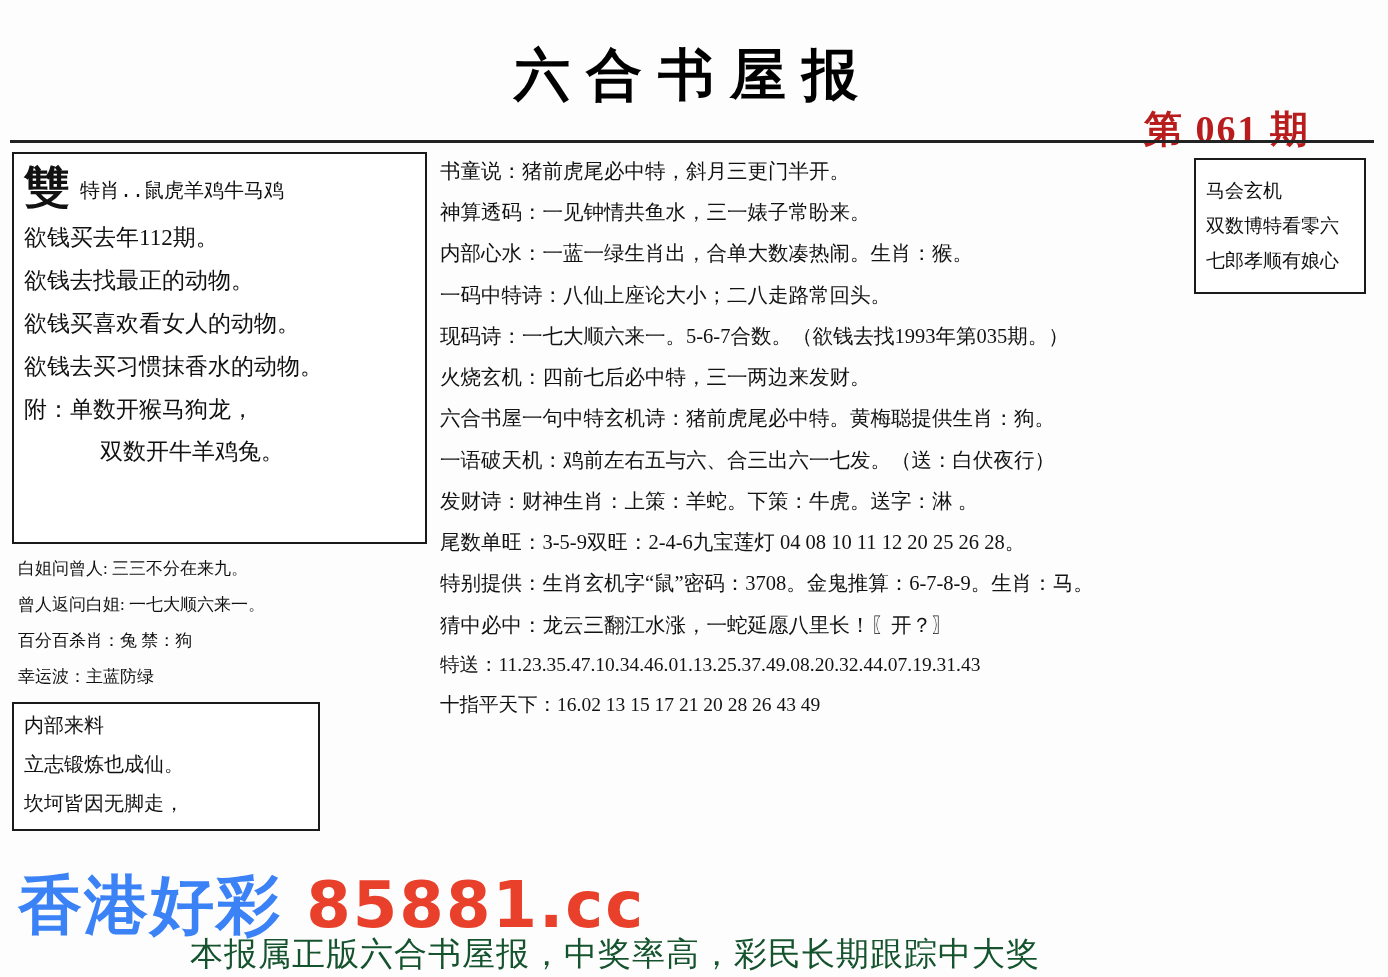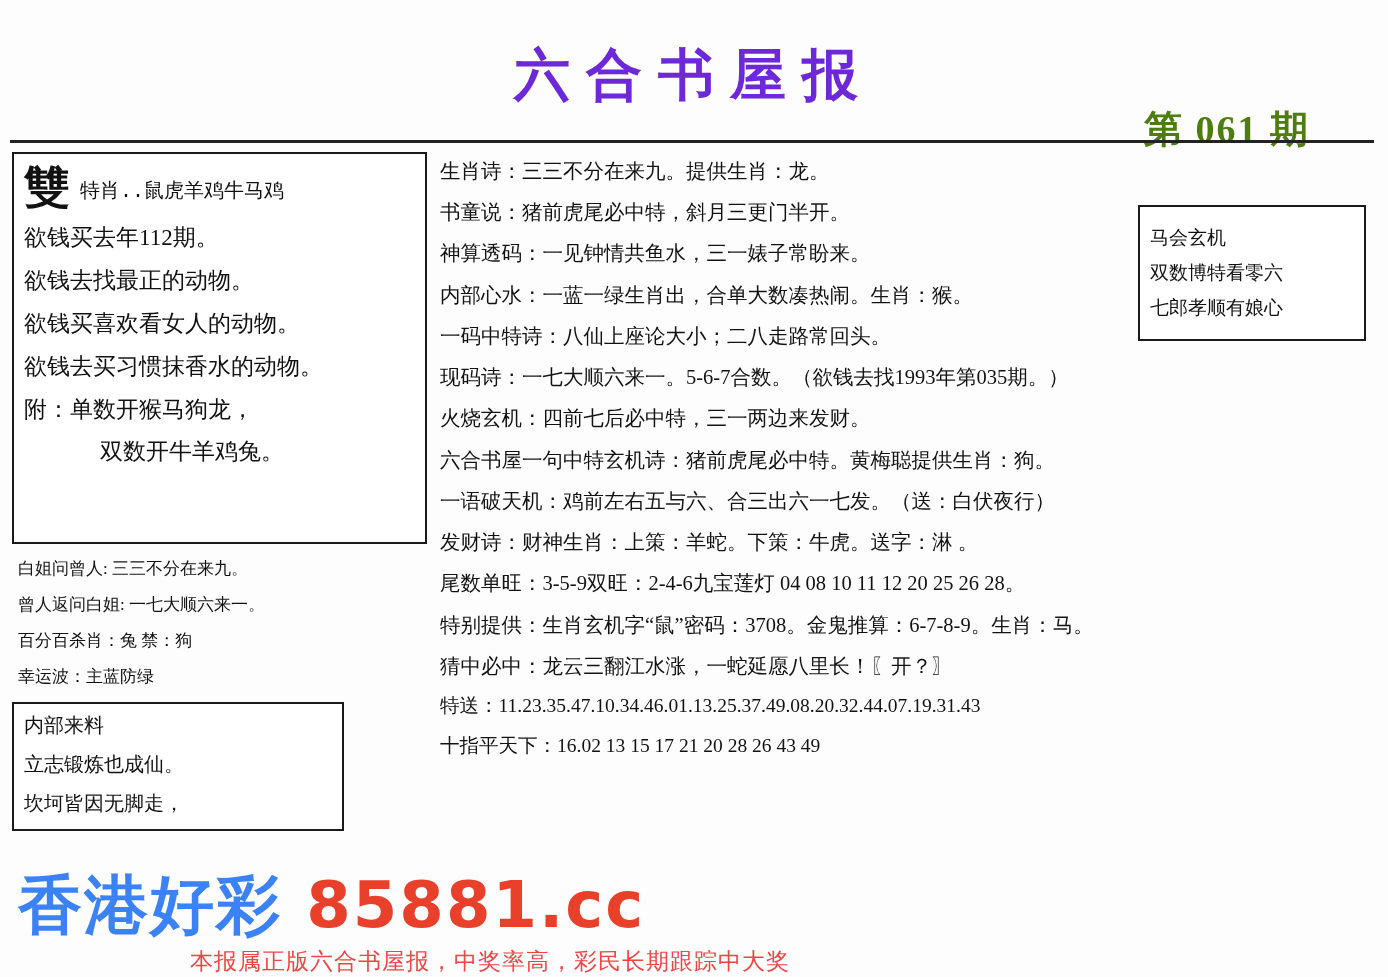--- a/index.html
+++ b/index.html
@@ -29,31 +29,31 @@
     height: 90px;
   }
   .masthead-title {
     position: absolute;
     left: 50%;
     transform: translateX(-50%);
     top: 20px;
     font-size: 56px;
     font-weight: bold;
     letter-spacing: 16px;
-    color: #6d28d9;
+    color: #000000;
     white-space: nowrap;
     font-family: "DejaVu Sans", "Liberation Sans", sans-serif;
   }
   .issue-number {
     position: absolute;
     right: 78px;
     top: 86px;
     font-size: 38px;
     font-weight: bold;
-    color: #4d7c0f;
+    color: #b91c1c;
     letter-spacing: 2px;
     white-space: nowrap;
   }
   .rule {
     position: absolute;
     left: 10px;
     right: 14px;
     top: 140px;
     height: 3px;
     background: #222;
@@ -102,21 +102,21 @@
     margin-top: 4px;
   }
   .sub-line {
     font-size: 17px;
     margin: 13px 0 0 6px;
     white-space: nowrap;
   }
   .box-inner {
     margin-top: 14px;
     padding: 8px 22px 12px 10px;
-    width: 332px;
+    width: 308px;
     box-sizing: border-box;
   }
   .inner-title {
     font-size: 20px;
     margin-bottom: 10px;
   }
   .inner-line {
     font-size: 20px;
     margin-top: 12px;
   }
@@ -135,24 +135,23 @@
     color: #121212;
   }
   .body-line.small {
     font-size: 19.5px;
   }
   
   .tr-box {
     position: absolute;
     right: 22px;
     top: 158px;
-    width: 228px;
+    width: 172px;
     padding: 9px 10px;
     box-sizing: border-box;
-    margin-top: 47px;
   }
   .tr-line {
     font-size: 19px;
     margin: 9px 0;
     white-space: nowrap;
   }
   
   .watermark {
     position: absolute;
     left: 18px;
@@ -162,22 +161,22 @@
     white-space: nowrap;
     font-family: "DejaVu Sans", "Liberation Sans", sans-serif;
     letter-spacing: 2px;
   }
   .wm-cn { color: #e8402a; }
   .wm-num { color: #e8402a; }
   .footer-note {
     position: absolute;
     left: 190px;
     bottom: 0px;
-    font-size: 23px;
-    color: #ef4444;
+    font-size: 33px;
+    color: #14532d;
     white-space: nowrap;
     letter-spacing: 1px;
   }
 </style>
 </head>
 <body>
 
 <div class="page">
 
   <div class="masthead">
@@ -217,21 +216,20 @@
     </div>
   </div>
 
   <div class="box tr-box">
     <div class="tr-line">马会玄机</div>
     <div class="tr-line">双数博特看零六</div>
     <div class="tr-line">七郎孝顺有娘心</div>
   </div>
 
   <div class="body-col">
-    <div class="body-line">生肖诗：三三不分在来九。提供生肖：龙。</div>
     <div class="body-line">书童说：猪前虎尾必中特，斜月三更门半开。</div>
     <div class="body-line">神算透码：一见钟情共鱼水，三一婊子常盼来。</div>
     <div class="body-line">内部心水：一蓝一绿生肖出，合单大数凑热闹。生肖：猴。</div>
     <div class="body-line">一码中特诗：八仙上座论大小；二八走路常回头。</div>
     <div class="body-line">现码诗：一七大顺六来一。5-6-7合数。（欲钱去找1993年第035期。）</div>
     <div class="body-line">火烧玄机：四前七后必中特，三一两边来发财。</div>
     <div class="body-line">六合书屋一句中特玄机诗：猪前虎尾必中特。黄梅聪提供生肖：狗。</div>
     <div class="body-line">一语破天机：鸡前左右五与六、合三出六一七发。（送：白伏夜行）</div>
     <div class="body-line">发财诗：财神生肖：上策：羊蛇。下策：牛虎。送字：淋 。</div>
     <div class="body-line">尾数单旺：3-5-9双旺：2-4-6九宝莲灯 04 08 10 11 12 20 25 26 28。</div>

